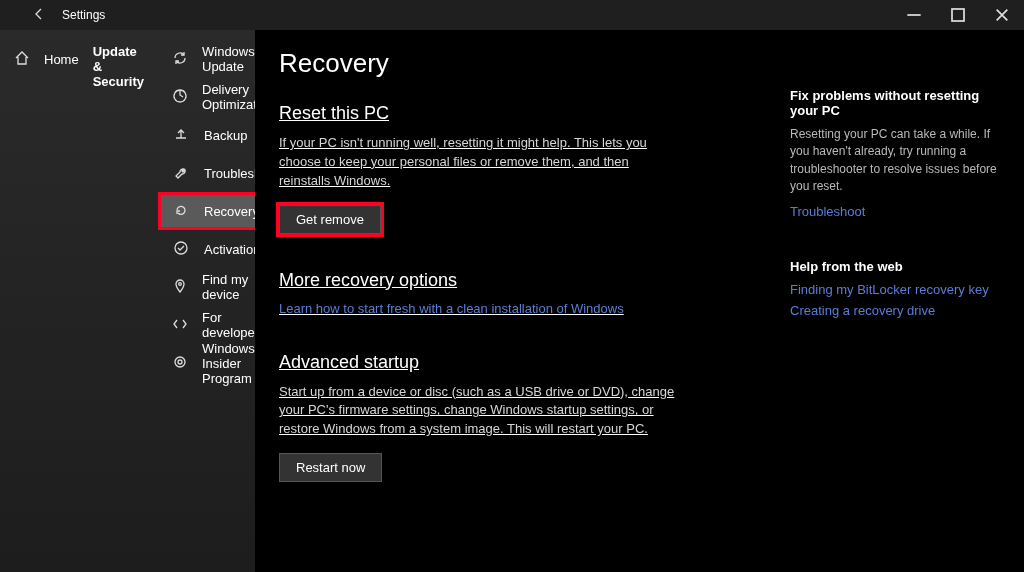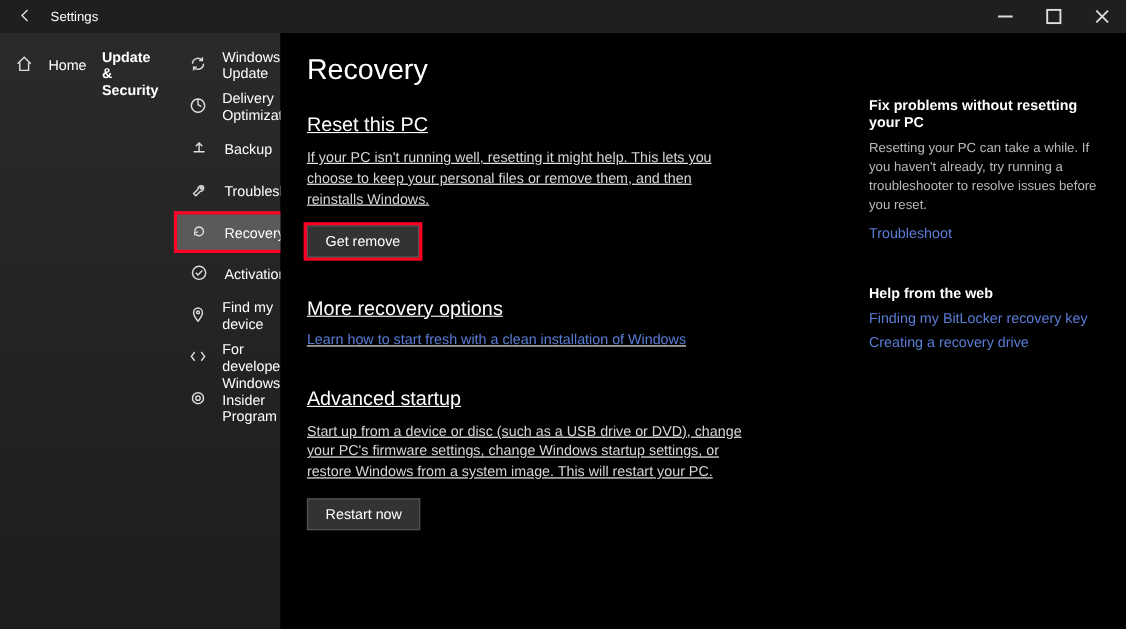--- a/index.html
+++ b/index.html
@@ -7,21 +7,21 @@
     width: 1024px; height: 572px;
     background: #000; color: #fff;
     font-family: 'Segoe UI', Arial, sans-serif;
     font-size: 13px;
     overflow: hidden;
     display: flex; flex-direction: column;
   }
   
   .titlebar {
     height: 30px; display: flex; align-items: center;
-    background: #1f1f1f; padding-left: 8px; justify-content: flex-end;
+    background: #1f1f1f; padding-left: 24px; justify-content: flex-end;
   }
   .titlebar .back { width: 30px; text-align: center; font-size: 14px; color: #fff; cursor: pointer;}
   .titlebar .title { margin-left: 8px; font-size: 12px; color: #fff; }
   .titlebar .spacer { flex: 1; }
   .titlebar .win-btn { width: 44px; height: 30px; display:flex; align-items:center; justify-content:center; color:#fff; font-size:12px; cursor:pointer;}
 
   .content-row { flex:1; display:flex; min-height:0; }
 
   
   .sidebar {

